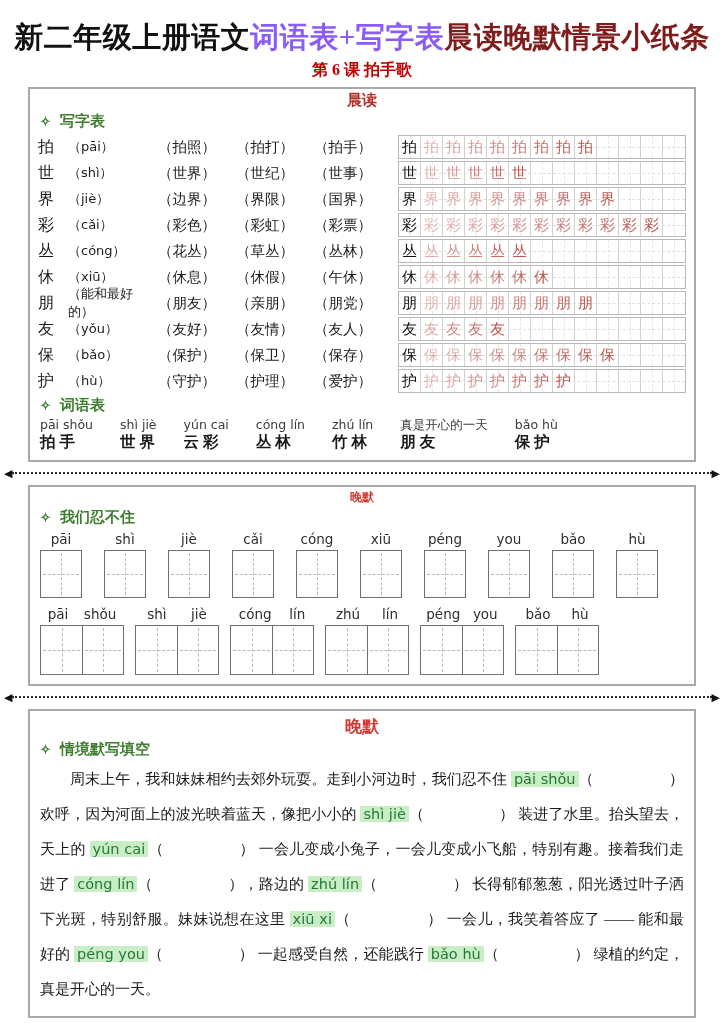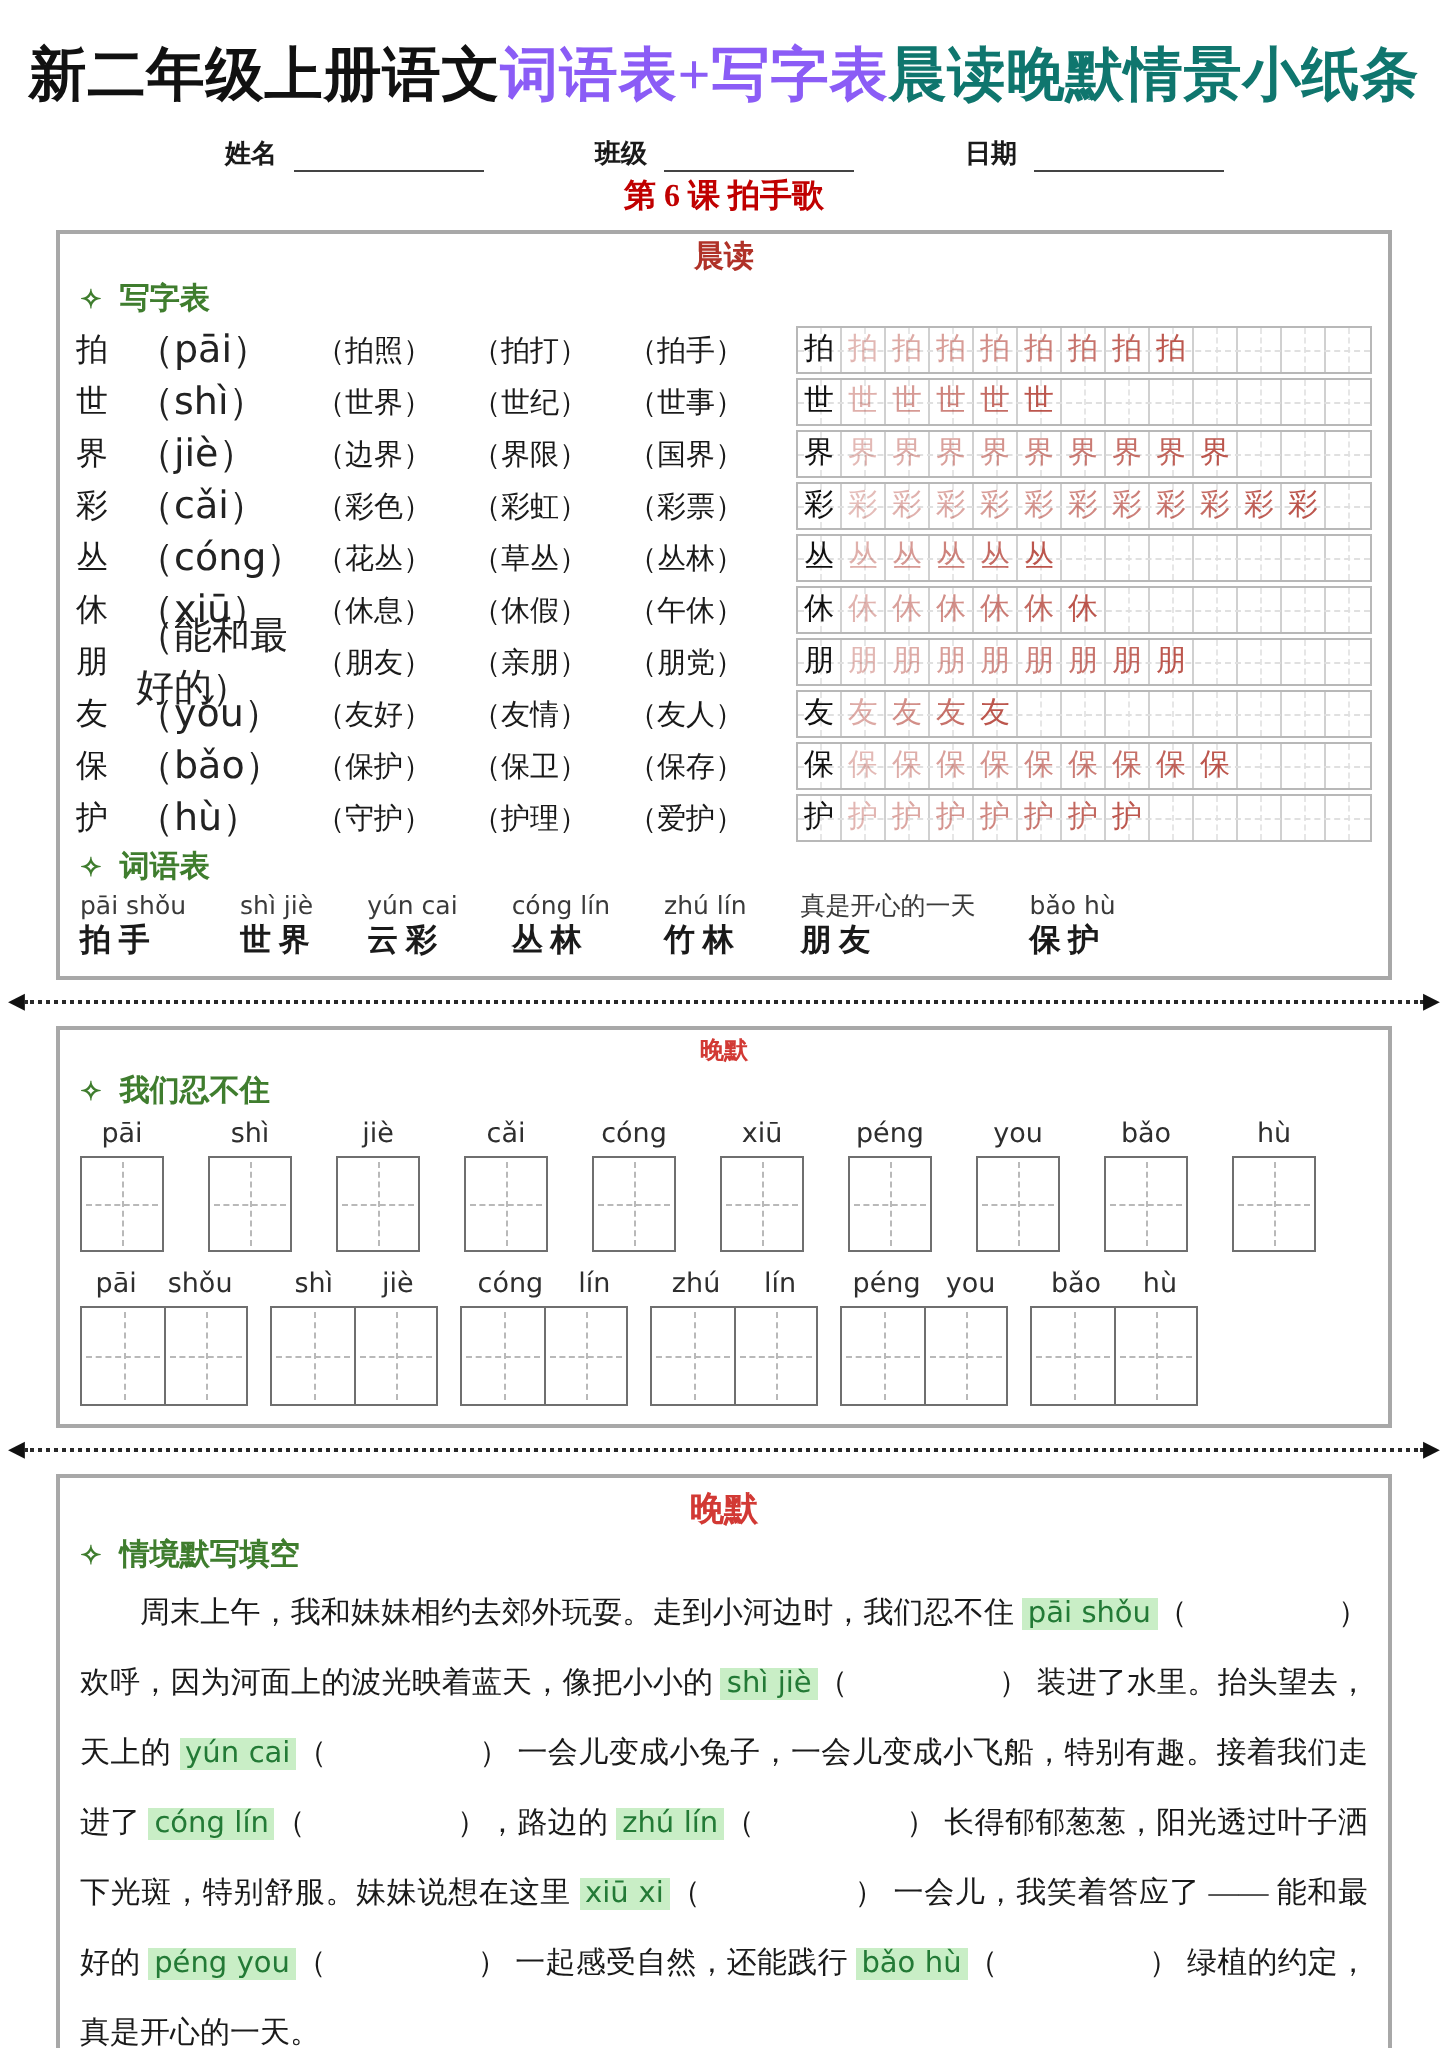--- a/index.html
+++ b/index.html
@@ -9,21 +9,21 @@
     font-family:"Liberation Serif","DejaVu Serif",serif; color:#1a1a1a;
     position:relative;
   }
   
   .main-title {
     text-align:center; font-size:29px; font-weight:bold;
     margin-top:18px; letter-spacing:0.5px; white-space:nowrap;
   }
   .t-black { color:#111111; }
   .t-red   { color:#8b5cf6; }
-  .t-blue  { color:#0f766e; }
+  .t-blue  { color:#7f1d1d; }
   .fields {
     display:flex; justify-content:center; gap:56px;
     margin-top:10px; font-size:13px; font-weight:bold;
   }
   .field { display:flex; align-items:flex-end; }
   .fline { display:inline-block; width:95px; height:15px;
     border-bottom:1.5px solid #444; margin-left:8px; }
   .lesson {
     text-align:center; color:#c00000; font-weight:bold;
     font-size:16px; margin-top:2px;
@@ -38,21 +38,21 @@
   .hdr-eve-sm  { color:#d23934; font-size:12px; }
   .hdr-eve-lg  { color:#d23934; font-size:17px; margin-top:2px; }
   .sec-title {
     color:#3f7d2e; font-weight:bold; font-size:15px; margin:2px 0 3px;
     display:flex; align-items:center;
   }
   .diamond { margin:0 9px 0 2px; font-size:13px; color:#3f7d2e; }
   
   .w-row { display:flex; align-items:center; height:26px; }
   .w-char { width:30px; font-size:16px; }
-  .w-pinyin { width:90px; font-size:19px; font-family:"DejaVu Sans",sans-serif; color:#222; }
+  .w-pinyin { width:90px; font-size:13px; font-family:"DejaVu Sans",sans-serif; color:#222; }
   .w-word { width:78px; font-size:14.5px; }
   .strip {
     display:flex; border:1px solid #b8b8b8; height:24px;
     margin-left:auto; position:relative; background:#fff;
   }
   .strip::after {
     content:""; position:absolute; left:0; right:0; top:50%;
     border-top:1px dashed #e0e0e0; pointer-events:none;
   }
   .cell {
@@ -103,34 +103,20 @@
 </style>
 </head>
 <body>
 
 <div class="page">
 
   <div class="main-title">
     <span class="t-black">新二年级上册语文</span><span class="t-red">词语表+写字表</span><span class="t-blue">晨读晚默情景小纸条</span>
   </div>
 
-  <div class="fields">
-    <span class="field">
-      <span>姓名</span>
-      <span class="fline"></span>
-    </span>
-    <span class="field">
-      <span>班级</span>
-      <span class="fline"></span>
-    </span>
-    <span class="field">
-      <span>日期</span>
-      <span class="fline"></span>
-    </span>
-  </div>
 
   <div class="lesson">第 6 课 拍手歌</div>
 
   <div class="box">
     <div class="box-header hdr-morning">晨读</div>
 
     <div class="sec-title">
       <span class="diamond">✧</span>
       <span>写字表</span>
     </div>

